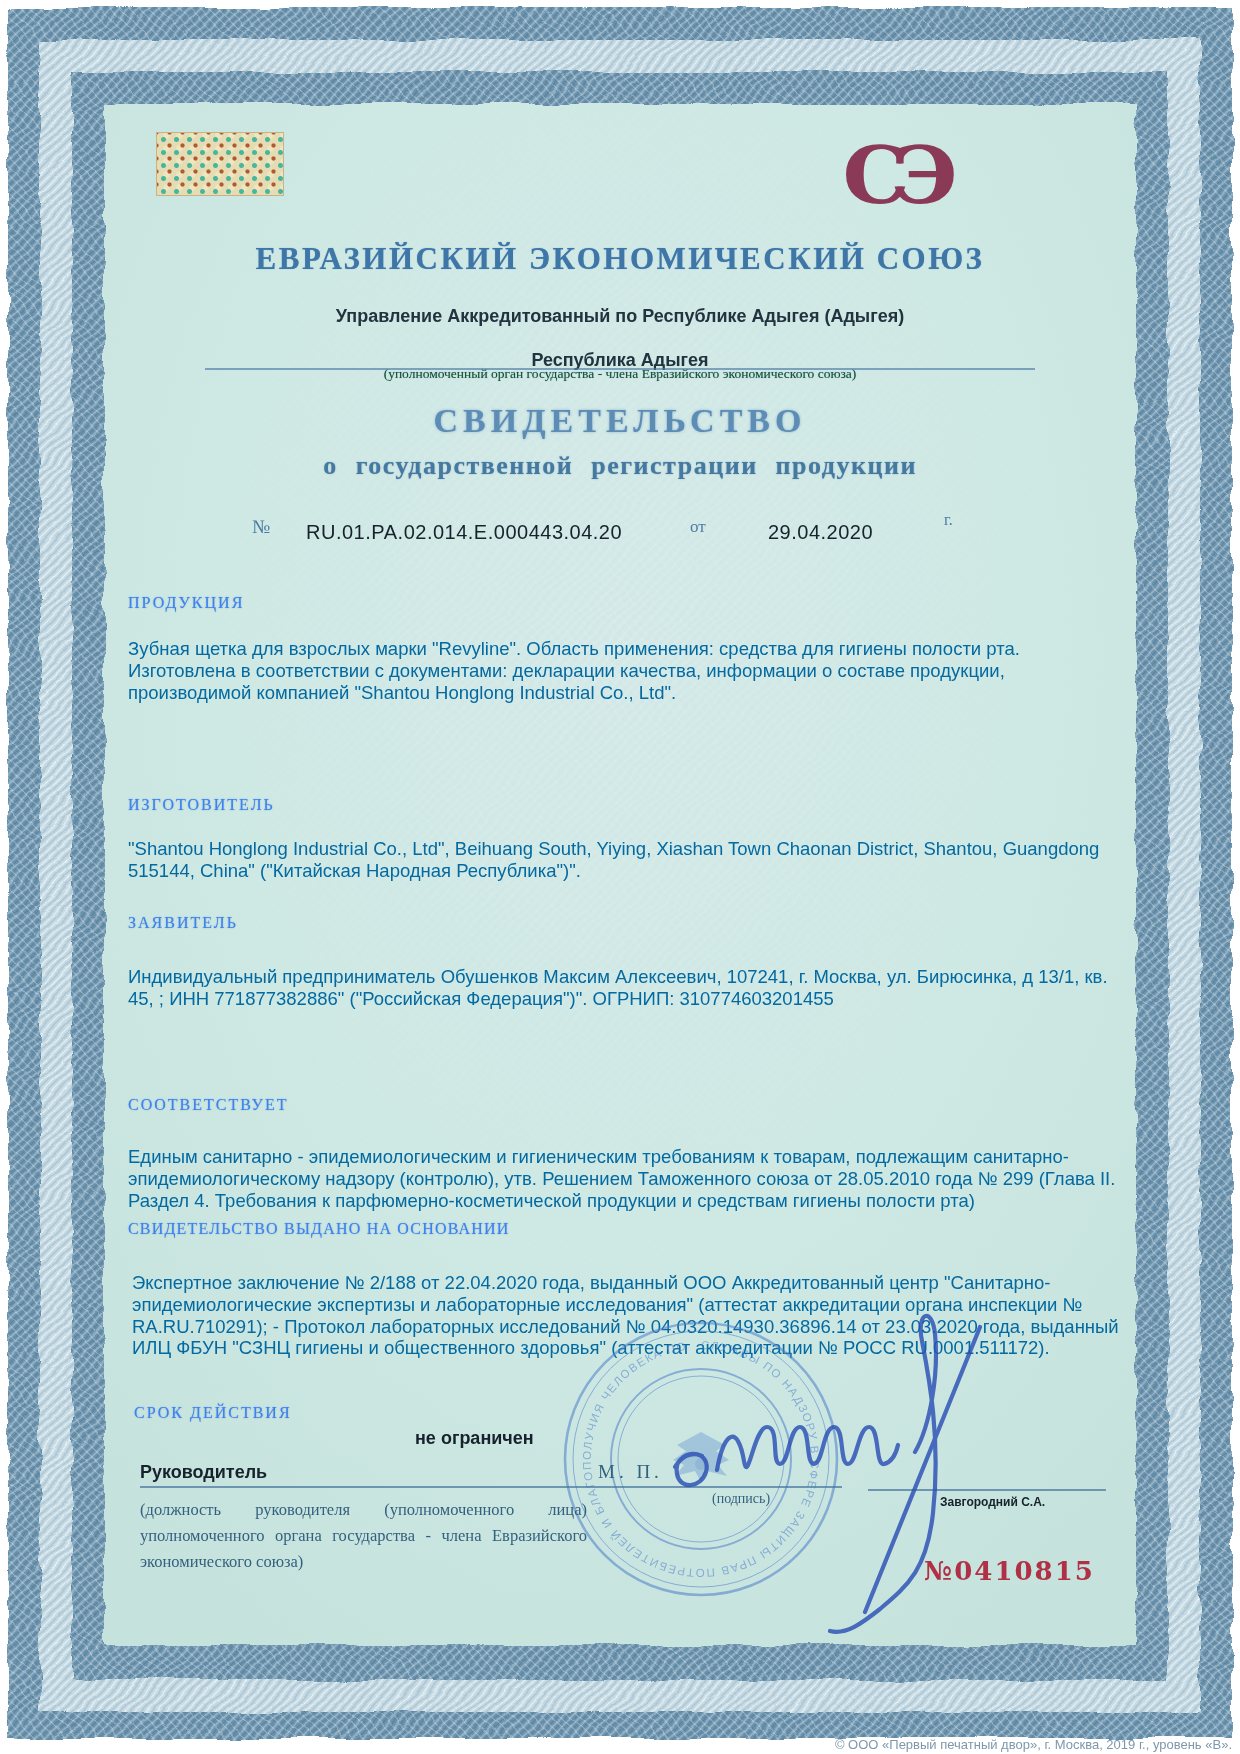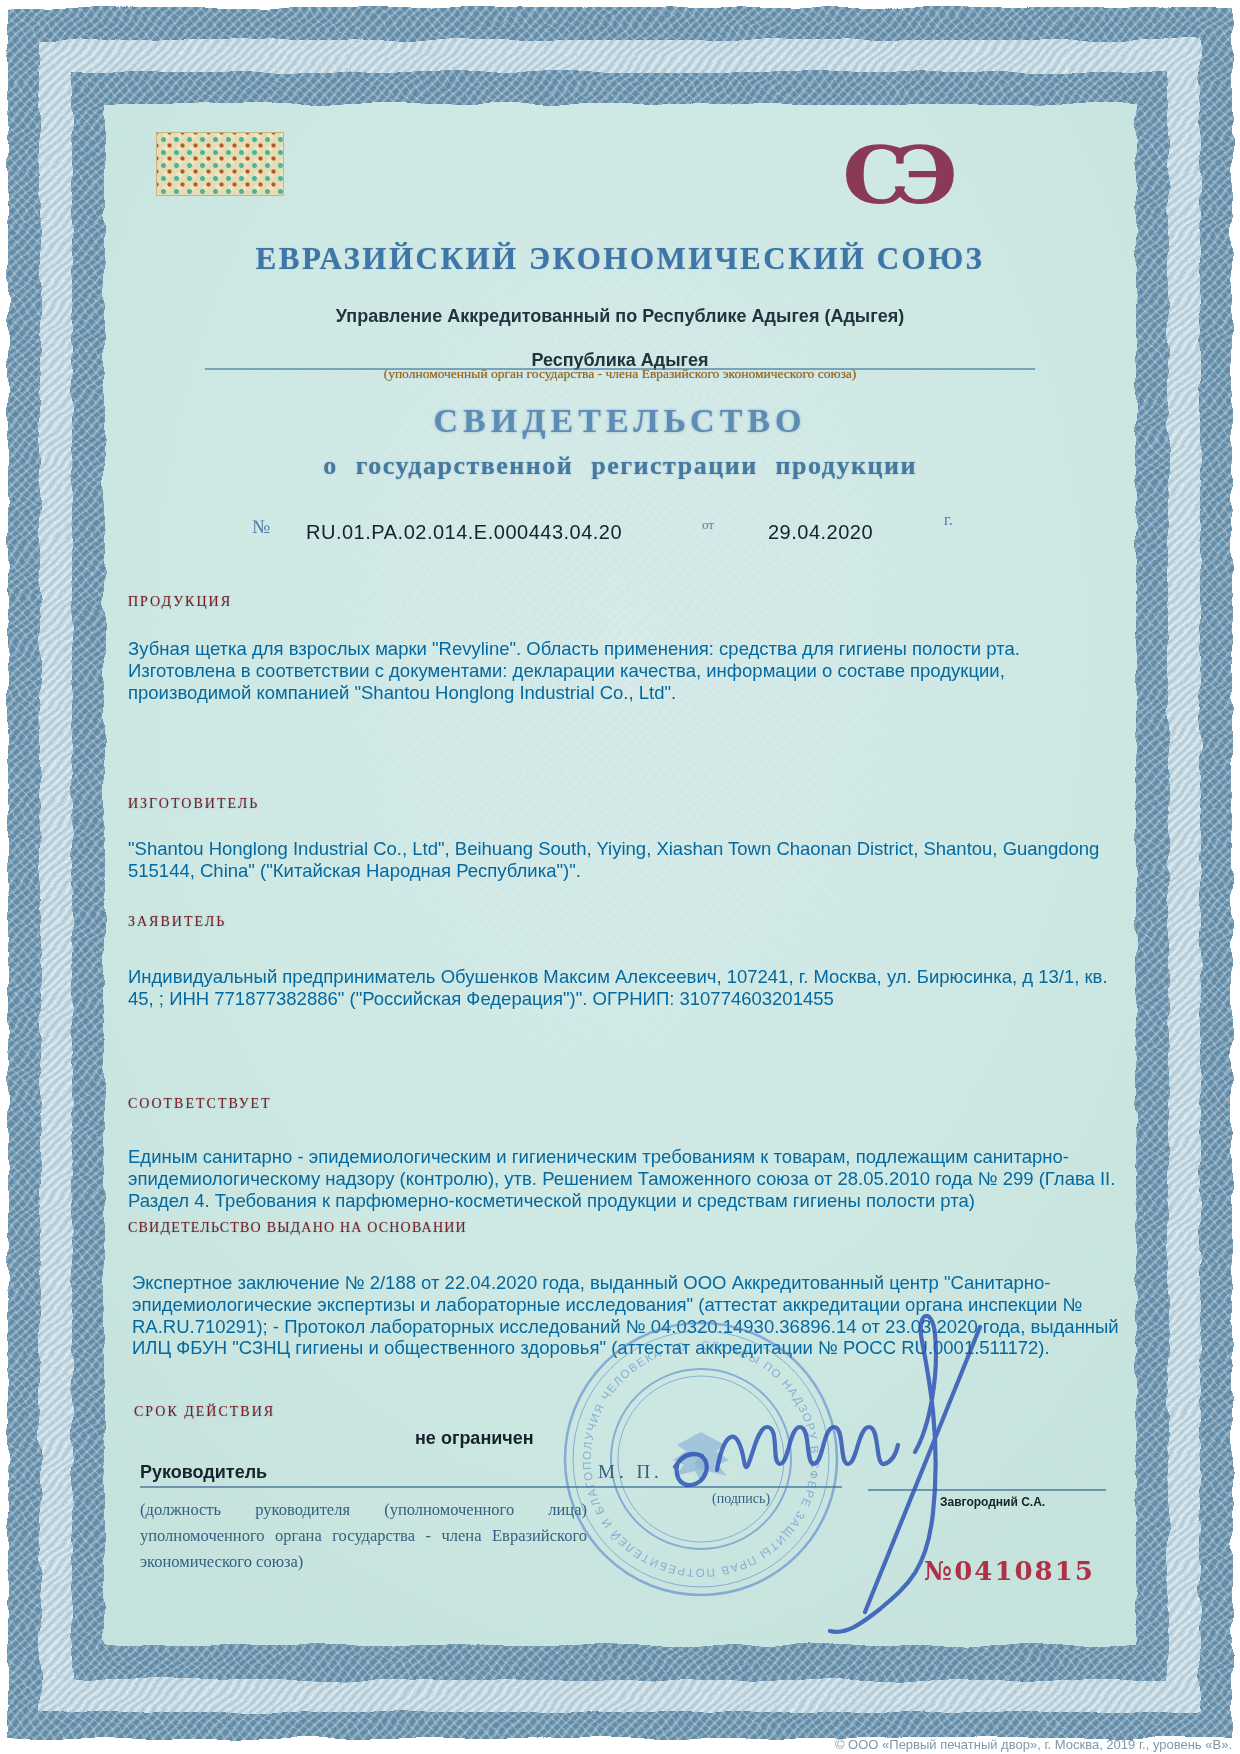--- a/index.html
+++ b/index.html
@@ -21,33 +21,33 @@
   #logo{left:848px;top:126px;width:140px;height:108px;z-index:2;
     font-family:"DejaVu Serif","Liberation Serif",serif;font-weight:700;
     font-size:78px;line-height:100px;color:#8a3a57;letter-spacing:-0.22em;
     transform:scaleX(1.08);}
   #unionTitle{top:241px;z-index:2;font-family:"Liberation Serif",serif;font-weight:700;
     font-size:31px;color:#3e76a7;letter-spacing:2.5px;text-shadow:0 0 1px #6f9cc2;}
   .authLine{z-index:2;font-size:18px;font-weight:600;color:#22333f;line-height:22px;}
   #auth1{top:305px;} #auth2{top:327px;} #auth3{top:349px;}
   #authRule{left:205px;top:368px;width:830px;height:2px;background:#4c7ca4;opacity:.65;z-index:2;}
   #authCaption{top:366px;z-index:3;font-family:"Liberation Serif",serif;font-size:13.5px;
-    color:#a16207;text-shadow:0 0 1px #7fa3bd;}
+    color:#14532d;text-shadow:0 0 1px #7fa3bd;}
   #docTitle{top:402px;z-index:2;font-family:"Liberation Serif",serif;font-weight:700;
     font-size:34px;color:#5d8cb4;letter-spacing:5px;text-shadow:0 0 3px #8fb4cd;}
   #docSub{top:451px;z-index:2;font-family:"Liberation Serif",serif;font-weight:700;
     font-size:26px;color:#46799f;letter-spacing:1.5px;word-spacing:10px;text-shadow:0 0 1.5px #7ba2c0;}
   .blueSerif{font-family:"Liberation Serif",serif;color:#4c7ca4;}
   #noLabel{left:252px;top:516px;font-size:19px;z-index:2;}
   #certNumber{left:306px;top:521px;font-size:20px;color:#16222c;letter-spacing:.5px;z-index:2;}
-  #fromLabel{left:690px;top:517px;font-size:13px;z-index:2;margin-left:12px;}
+  #fromLabel{left:690px;top:517px;font-size:17px;z-index:2;}
   #certDate{left:768px;top:521px;font-size:20px;color:#16222c;letter-spacing:.5px;z-index:2;}
   #yearLabel{left:944px;top:511px;font-size:16px;z-index:2;}
-  .secH{left:128px;z-index:2;font-family:"Liberation Serif",serif;font-size:14px;
-    color:#7f1d1d;letter-spacing:2px;text-shadow:0 0 1.5px #7fa3bd;}
+  .secH{left:128px;z-index:2;font-family:"Liberation Serif",serif;font-size:16px;
+    color:#3b82f6;letter-spacing:2px;text-shadow:0 0 1.5px #7fa3bd;}
   .bodyT{left:128px;width:988px;z-index:2;font-size:18.5px;line-height:21.8px;color:#0369a1;}
   #hProd{top:594px;} #tProd{top:638px;}
   #hMade{top:796px;} #tMade{top:838px;}
   #hAppl{top:914px;} #tAppl{top:966px;}
   #hConf{top:1096px;} #tConf{top:1146px;}
   #hBase{top:1220px;letter-spacing:1.2px;} #tBase{top:1272px;left:132px;}
   #hTerm{left:134px;top:1404px;}
   #vTerm{left:415px;top:1428px;font-size:18px;font-weight:700;color:#16222c;z-index:2;}
   #roleLabel{left:140px;top:1462px;font-size:18px;font-weight:700;color:#16222c;z-index:4;}
   #ruleLeft{left:140px;top:1486px;width:702px;height:2px;background:#45749c;opacity:.7;z-index:4;}

